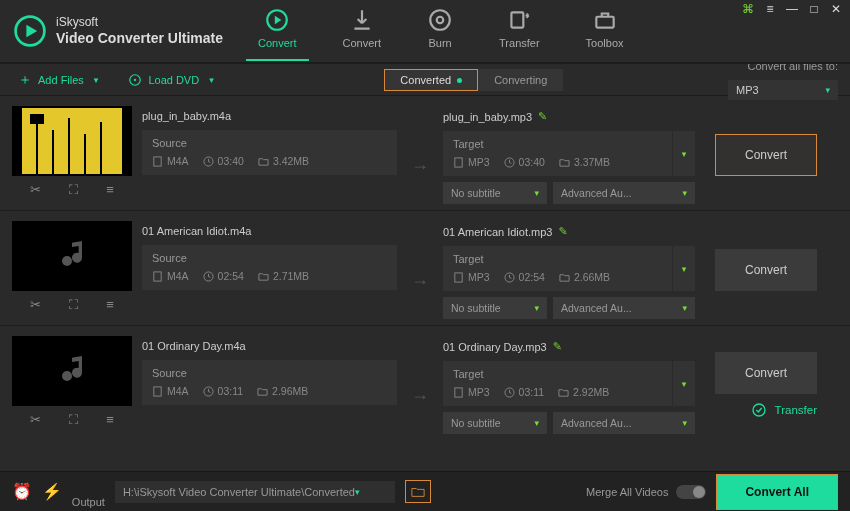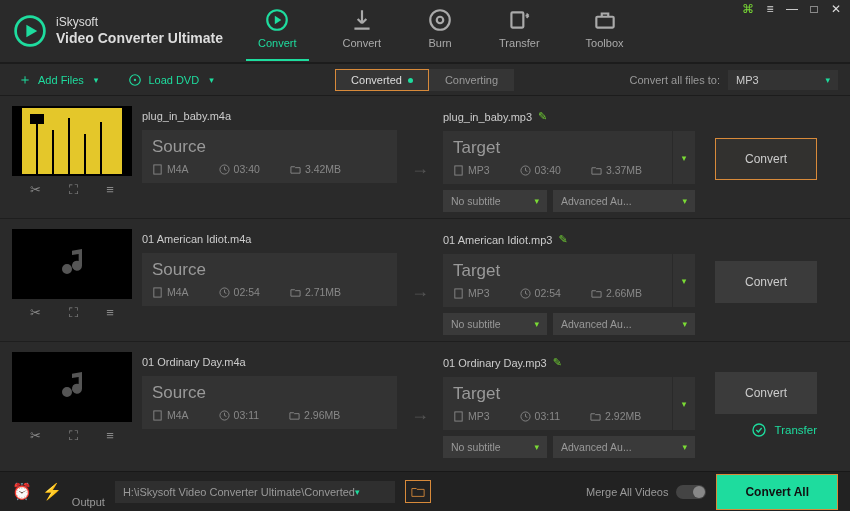--- a/index.html
+++ b/index.html
@@ -24,21 +24,21 @@
 
   
   .toolbar { display: flex; align-items: center; height: 32px; padding: 0 12px; background:#2a2a2a; border-bottom:1px solid #1c1c1c; }
   .tb-btn { display:flex; align-items:center; gap:6px; color:#1edc9e; font-size:11px; cursor:pointer; padding:2px 6px; }
   .tb-caret { margin-left:4px; color:#1edc9e; font-size:9px; }
   .tb-sep { width:18px; }
   .seg { display:flex; margin-left:auto; margin-right:auto; }
   .seg-btn { background:#353535; color:#999; padding:5px 16px; font-size:11px; cursor:pointer; }
   .seg-btn.active { border:1px solid #d88a3a; color:#ddd; padding:4px 15px; }
   .seg-dot { width:5px; height:5px; border-radius:50%; background:#1edc9e; display:inline-block; margin-left:6px; vertical-align:middle; }
-  .convert-to { display:flex; align-items:center; gap:8px; color:#999; }
+  .convert-to { display:flex; align-items:flex-end; gap:8px; color:#999;flex-direction:column; }
   .select-cv { background:#333; color:#ccc; padding:4px 8px; width:110px; display:flex; justify-content:space-between; align-items:center; cursor:pointer; }
   .select-caret { color:#1edc9e; font-size:9px; }
 
   
   .list { flex:1; overflow:hidden; }
   .row { display:flex; align-items:flex-start; padding:10px 12px 6px; border-bottom:1px solid #1e1e1e; gap:10px; }
   .thumbwrap { width:120px; }
   .thumb { width:120px; height:70px; background:#000; display:flex; align-items:center; justify-content:center; margin-bottom:3px; }
   .thumb-img1 { width:100px; height:66px; background:linear-gradient(#e4c72a,#e4c72a); position:relative; }
   .thumb-img1::after { content:""; position:absolute; inset:0; background:
@@ -48,22 +48,22 @@
       linear-gradient(#000,#000) 46px 10px/2px 56px no-repeat,
       linear-gradient(#000,#000) 62px 26px/2px 40px no-repeat,
       linear-gradient(#000,#000) 78px 14px/2px 52px no-repeat; }
   .thumb-music { width:40px; height:40px; fill:#555; }
   .thumb-tools { display:flex; justify-content:space-around; padding:3px 4px; }
   .thumb-tools span { color:#888; font-size:13px; cursor:pointer; }
   .leftcol { flex:0 0 255px; }
   .filename { color:#ccc; font-size:11px; margin:4px 0 8px; display:flex; align-items:center; gap:6px; }
   .editicon { color:#6cc733; font-size:11px; }
   .panel { background:#333; padding:7px 10px 8px; }
-  .panel-label { color:#999; font-size:17px; margin-bottom:6px; }
-  .panel-meta { display:flex; gap:30px; align-items:center; color:#888; font-size:10.5px; }
+  .panel-label { color:#999; font-size:11px; margin-bottom:6px; }
+  .panel-meta { display:flex; gap:14px; align-items:center; color:#888; font-size:10.5px; }
   .meta-item { display:flex; align-items:center; gap:4px; }
   .meta-item svg { width:11px; height:11px; }
   .arrow { align-self:center; color:#555; font-size:18px; margin: 18px 4px 0; }
   .rightcol { flex:0 0 248px; }
   .dropdowns { display:flex; gap:6px; margin-top:6px; }
   .dd { background:#3a3a3a; color:#999; padding:5px 8px; font-size:10.5px; display:flex; justify-content:space-between; align-items:center; cursor:pointer; }
   .dd.sub { width:104px; }
   .dd.adv { width:142px; }
   .dd-caret { color:#7adb35; font-size:9px; }
   .fmt-caret-wrap { width:22px; background:#333; display:flex; align-items:center; justify-content:center; margin-left:1px; cursor:pointer; }

